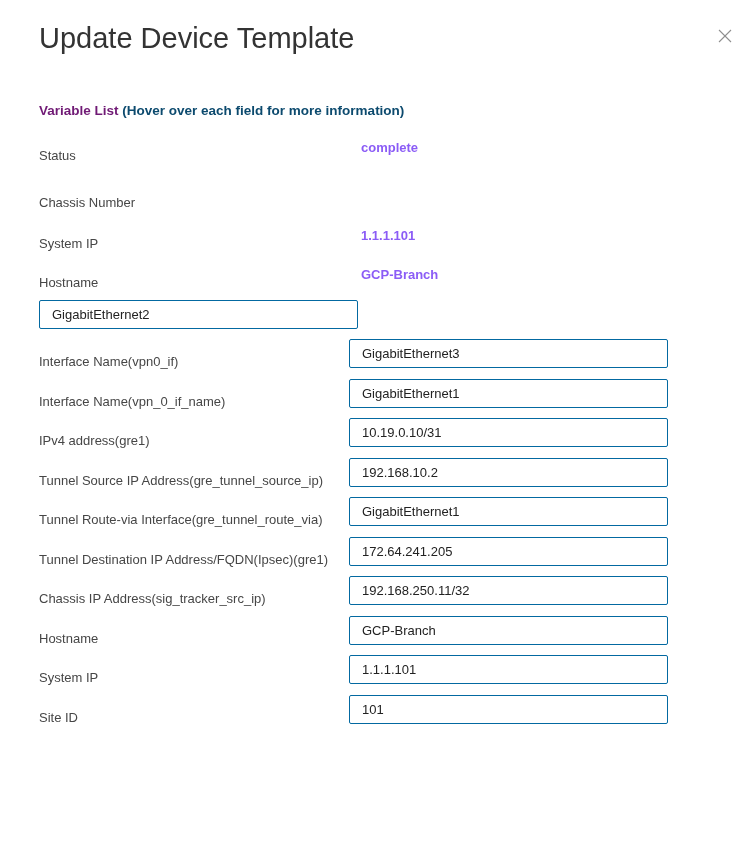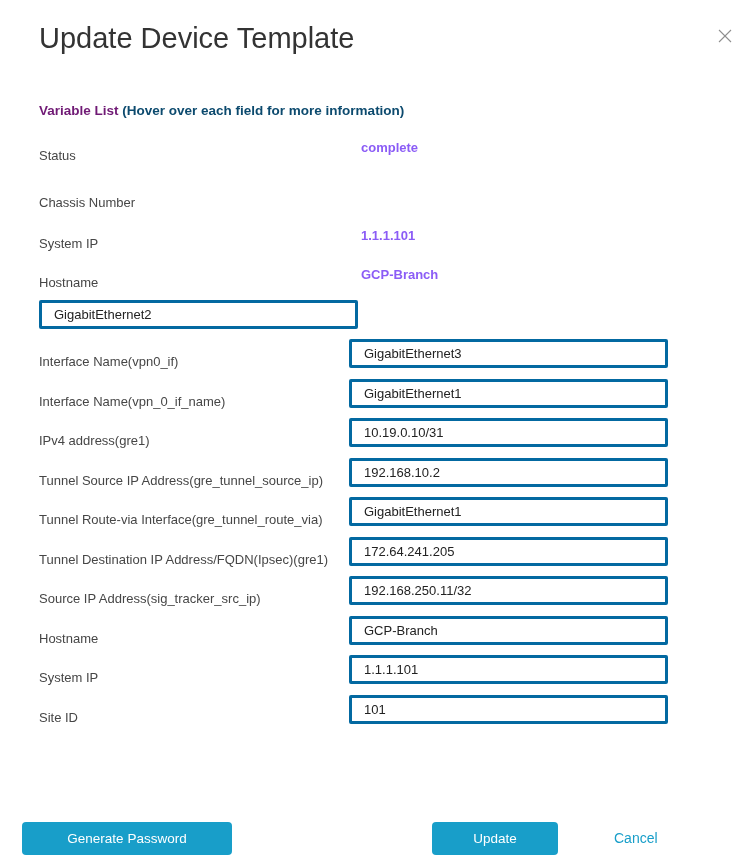--- a/index.html
+++ b/index.html
@@ -42,21 +42,21 @@
   }
 
   .field-value-static {
     font-size: 13px; color: #8b5cf6;
     padding-left: 12px;
     font-weight: bold;
   }
 
   .field-input {
     width: 319px; height: 29px;
-    border: 3px solid #0369a1; border-radius: 2px;
+    border: 1px solid #0369a1; border-radius: 2px;
     padding: 0 12px;
     font-family: "Liberation Sans", sans-serif;
     font-size: 13px; color: #222;
     background: #fff; outline: none;
   }
 
   .footer { position: absolute; top: 800px; left: 0; width: 752px; height: 33px; }
 
   .btn {
     position: absolute; height: 33px;
@@ -143,40 +143,35 @@
       <span class="field-label">Tunnel Route-via Interface(gre_tunnel_route_via)</span>
       <input class="field-input" type="text" value="GigabitEthernet1" style="">
     </div>
 
     <div class="row">
       <span class="field-label">Tunnel Destination IP Address/FQDN(Ipsec)(gre1)</span>
       <input class="field-input" type="text" value="172.64.241.205" style="">
     </div>
 
     <div class="row">
-      <span class="field-label">Source IP Address(sig_tracker_src_ip)</span>
+      <span class="field-label">Chassis IP Address(sig_tracker_src_ip)</span>
       <input class="field-input" type="text" value="192.168.250.11/32" style="">
     </div>
 
     <div class="row">
       <span class="field-label">Hostname</span>
       <input class="field-input" type="text" value="GCP-Branch" style="">
     </div>
 
     <div class="row">
       <span class="field-label">System IP</span>
       <input class="field-input" type="text" value="1.1.1.101" style="">
     </div>
 
     <div class="row">
       <span class="field-label">Site ID</span>
       <input class="field-input" type="text" value="101" style="">
     </div>
 
   </div>
 
-  <div class="footer">
-    <button class="btn btn-generate">Generate Password</button>
-    <button class="btn btn-update">Update</button>
-    <span class="link-cancel">Cancel</span>
-  </div>
 
 </div>
 
 </body></html>

